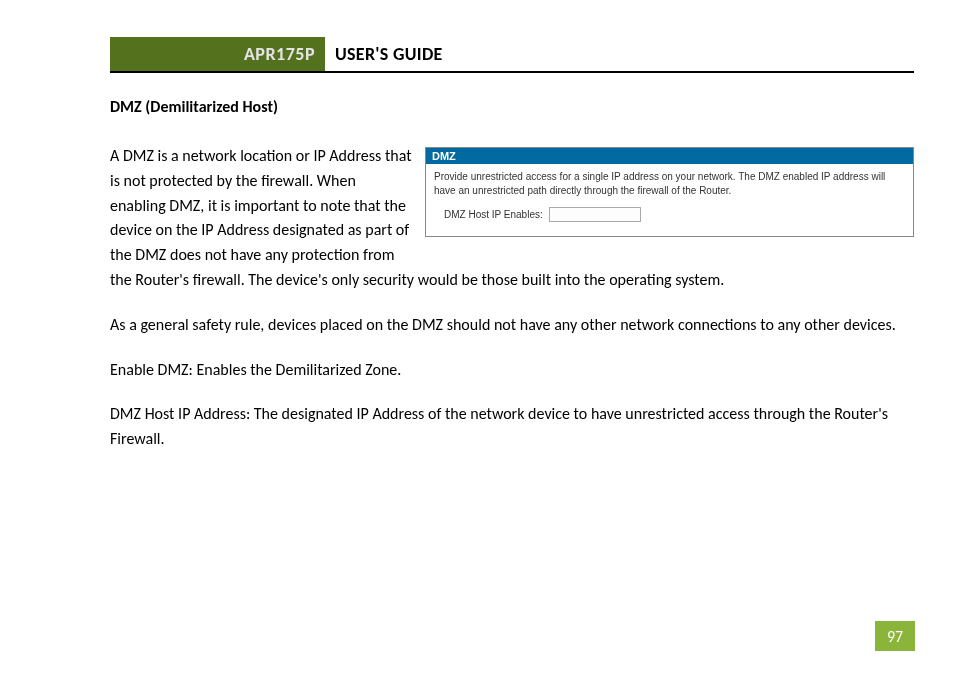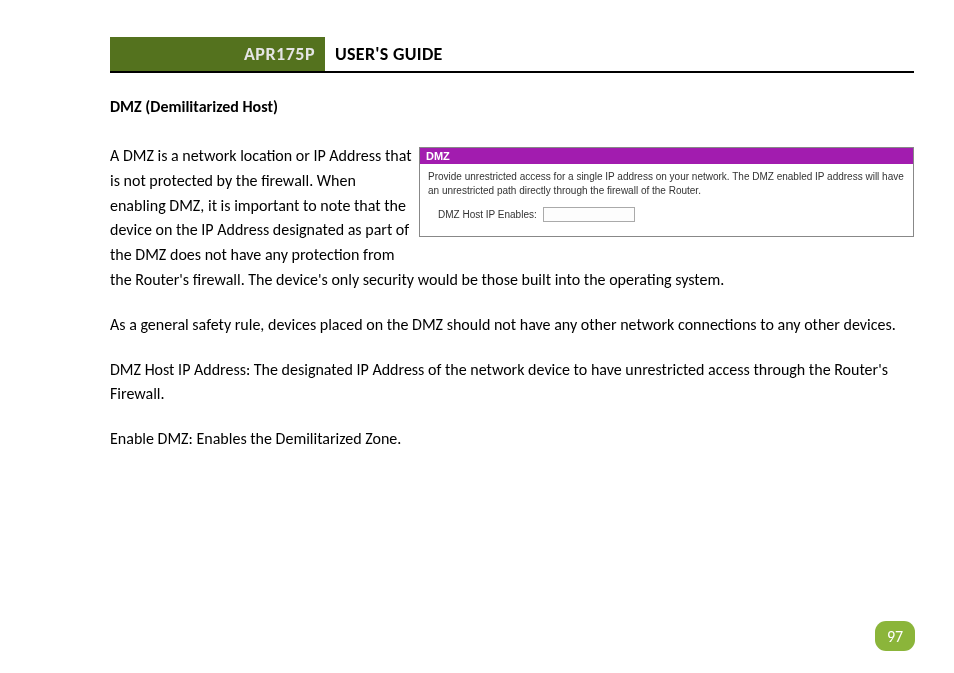--- a/index.html
+++ b/index.html
@@ -42,39 +42,39 @@
     padding: 6px 0 6px 10px;
     letter-spacing: 0.3px;
   }
   .section-heading {
     font-weight: 700;
     font-size: 16px;
     margin: 0 0 28px 0;
   }
   .body-row {
     display: flex;
-    gap: 4px;
+    gap: 10px;
     align-items: flex-start;
     justify-content: space-between;
   }
   .body-row p {
     flex: 0 0 305px;
     margin: 0;
     font-size: 16px;
     line-height: 1.55;
   }
   .inset-box {
     flex: 1;
     margin-top: 3px;
     border: 1px solid #888;
     background: #ffffff;
     font-family: Arial, sans-serif;
   }
   .inset-band {
-    background: #a21caf;
+    background: #0369a1;
     color: #ffffff;
     font-weight: 700;
     font-size: 11px;
     padding: 2px 6px;
   }
   .inset-body {
     padding: 6px 8px 10px 8px;
     font-size: 10px;
     color: #333;
     line-height: 1.35;
@@ -115,21 +115,20 @@
     right: 39px;
     bottom: 22px;
     width: 40px;
     height: 30px;
     background: #8bb53a;
     color: #ffffff;
     font-size: 16px;
     display: flex;
     align-items: center;
     justify-content: center;
-    border-radius: 11px;
   }
 </style>
 </head>
 <body>
 
 <div class="page">
 
   <div class="header-bar">
     <div class="header-tag">APR175P</div>
     <div class="header-title">USER'S GUIDE</div>
@@ -151,18 +150,18 @@
           </div>
         </div>
       </div>
     </div>
   </div>
 
   <p class="body">the Router's firewall.  The device's only security would be those built into the operating system.</p>
 
   <p class="body">As a general safety rule, devices placed on the DMZ should not have any other network connections to any other devices.</p>
 
+  <p class="body">Enable DMZ: Enables the Demilitarized Zone.</p>
+
   <p class="body">DMZ Host IP Address:  The designated IP Address of the network device to have unrestricted access through the Router's Firewall.</p>
-
-  <p class="body">Enable DMZ: Enables the Demilitarized Zone.</p>
 
   <div class="pageno">97</div>
 </div>
 
 </body></html>

